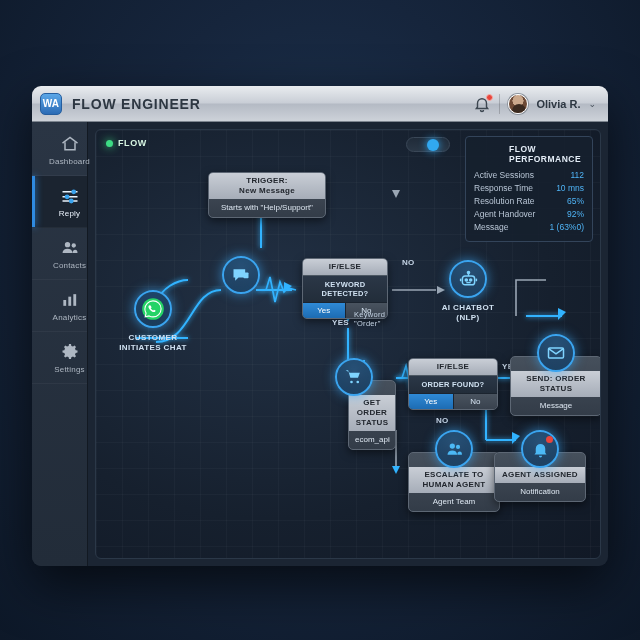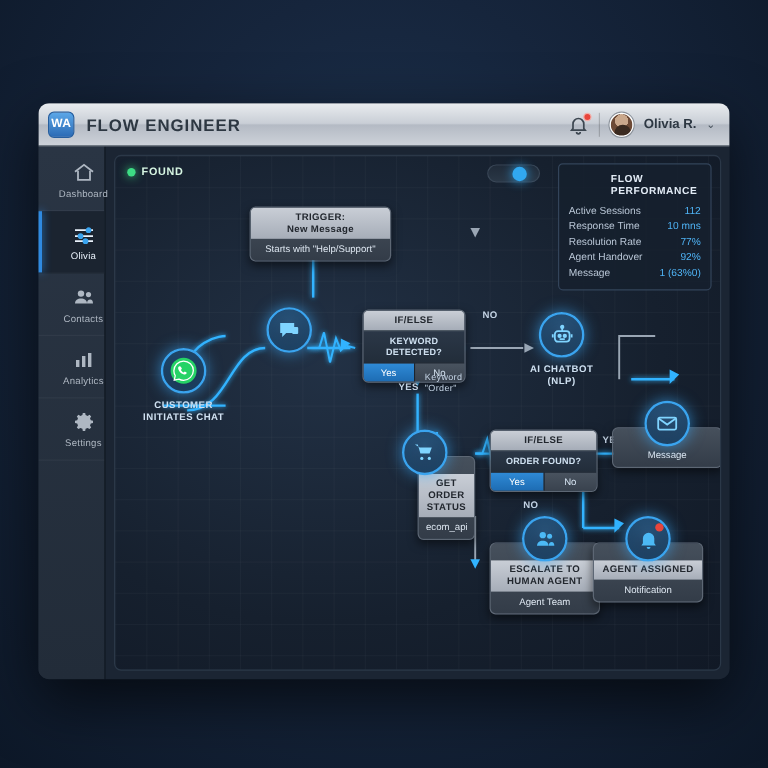--- a/index.html
+++ b/index.html
@@ -222,21 +222,21 @@
               <path d="M18 7h3"></path>
               <circle cx="16.5" cy="7" r="2" fill="#3aa4ef" stroke="#3aa4ef"></circle>
             <path d="M3 13h4"></path>
               <path d="M10 13h11"></path>
               <circle cx="8.5" cy="13" r="2" fill="#3aa4ef" stroke="#3aa4ef"></circle>
             <path d="M3 18h9"></path>
               <path d="M15 18h6"></path>
               <circle cx="13.5" cy="18" r="2" fill="#3aa4ef" stroke="#3aa4ef"></circle>
           </svg>
         </span>
-        <span class="side-label">Olivia</span>
+        <span class="side-label">Reply</span>
       </div>
 
       <div class="side-item">
         <span class="side-icon">
           <svg width="20" height="20" viewBox="0 0 24 24" fill="currentColor">
             <circle cx="9" cy="8" r="3.2"></circle>
               <circle cx="16.5" cy="9" r="2.6"></circle>
             <path d="M3 18c0-3.2 2.7-5 6-5s6 1.8 6 5z"></path>
               <path d="M15 18c0-2.4 1.2-4 3.2-4 1.8 0 2.8 1.3 2.8 4z"></path>
           </svg>
@@ -264,40 +264,40 @@
         </span>
         <span class="side-label">Settings</span>
       </div>
     </div>
 
     <div class="canvas-wrap">
       <div class="canvas">
 
         <div class="live-badge">
           <span class="live-dot"></span>
-          <span>FOUND</span>
+          <span>FLOW</span>
         </div>
 
         <div class="toggle">
           <span class="knob"></span>
         </div>
 
         <div class="perf">
           <h4>FLOW PERFORMANCE</h4>
           <div class="perf-row">
             <span>Active Sessions</span>
             <span class="perf-val">112</span>
           </div>
           <div class="perf-row">
             <span>Response Time</span>
             <span class="perf-val">10 mns</span>
           </div>
           <div class="perf-row">
             <span>Resolution Rate</span>
-            <span class="perf-val">77%</span>
+            <span class="perf-val">65%</span>
           </div>
           <div class="perf-row">
             <span>Agent Handover</span>
             <span class="perf-val">92%</span>
           </div>
           <div class="perf-row">
             <span>Message</span>
             <span class="perf-val">1 (63%0)</span>
           </div>
         </div>
@@ -447,20 +447,21 @@
         <div class="edge-label" style="left:340px; top:286px;">NO</div>
 
         <div class="node" style="left:414px; top:204px; width:92px;">
           <div class="circ" style="margin:0 auto; position:relative; z-index:2;">
             <svg width="20" height="20" viewBox="0 0 24 24" fill="none" stroke="#7fd4ff" stroke-width="1.8">
               <rect x="3" y="6" width="18" height="12" rx="1.5"></rect>
                 <path d="M3.5 7l8.5 6 8.5-6"></path>
             </svg>
           </div>
           <div class="card" style="margin-top:-16px; padding-top:14px;">
+            <div class="card-title">SEND: ORDER STATUS</div>
             <div class="card-sub">Message</div>
           </div>
         </div>
 
         <div class="node" style="left:312px; top:300px; width:92px;">
           <div class="circ" style="margin:0 auto; position:relative; z-index:2;">
             <svg width="21" height="21" viewBox="0 0 24 24" fill="#4cb9f5">
               <circle cx="9.5" cy="8" r="3"></circle>
                 <circle cx="16" cy="9" r="2.4"></circle>
               <path d="M4 18c0-3 2.4-4.8 5.5-4.8S15 15 15 18z"></path>

